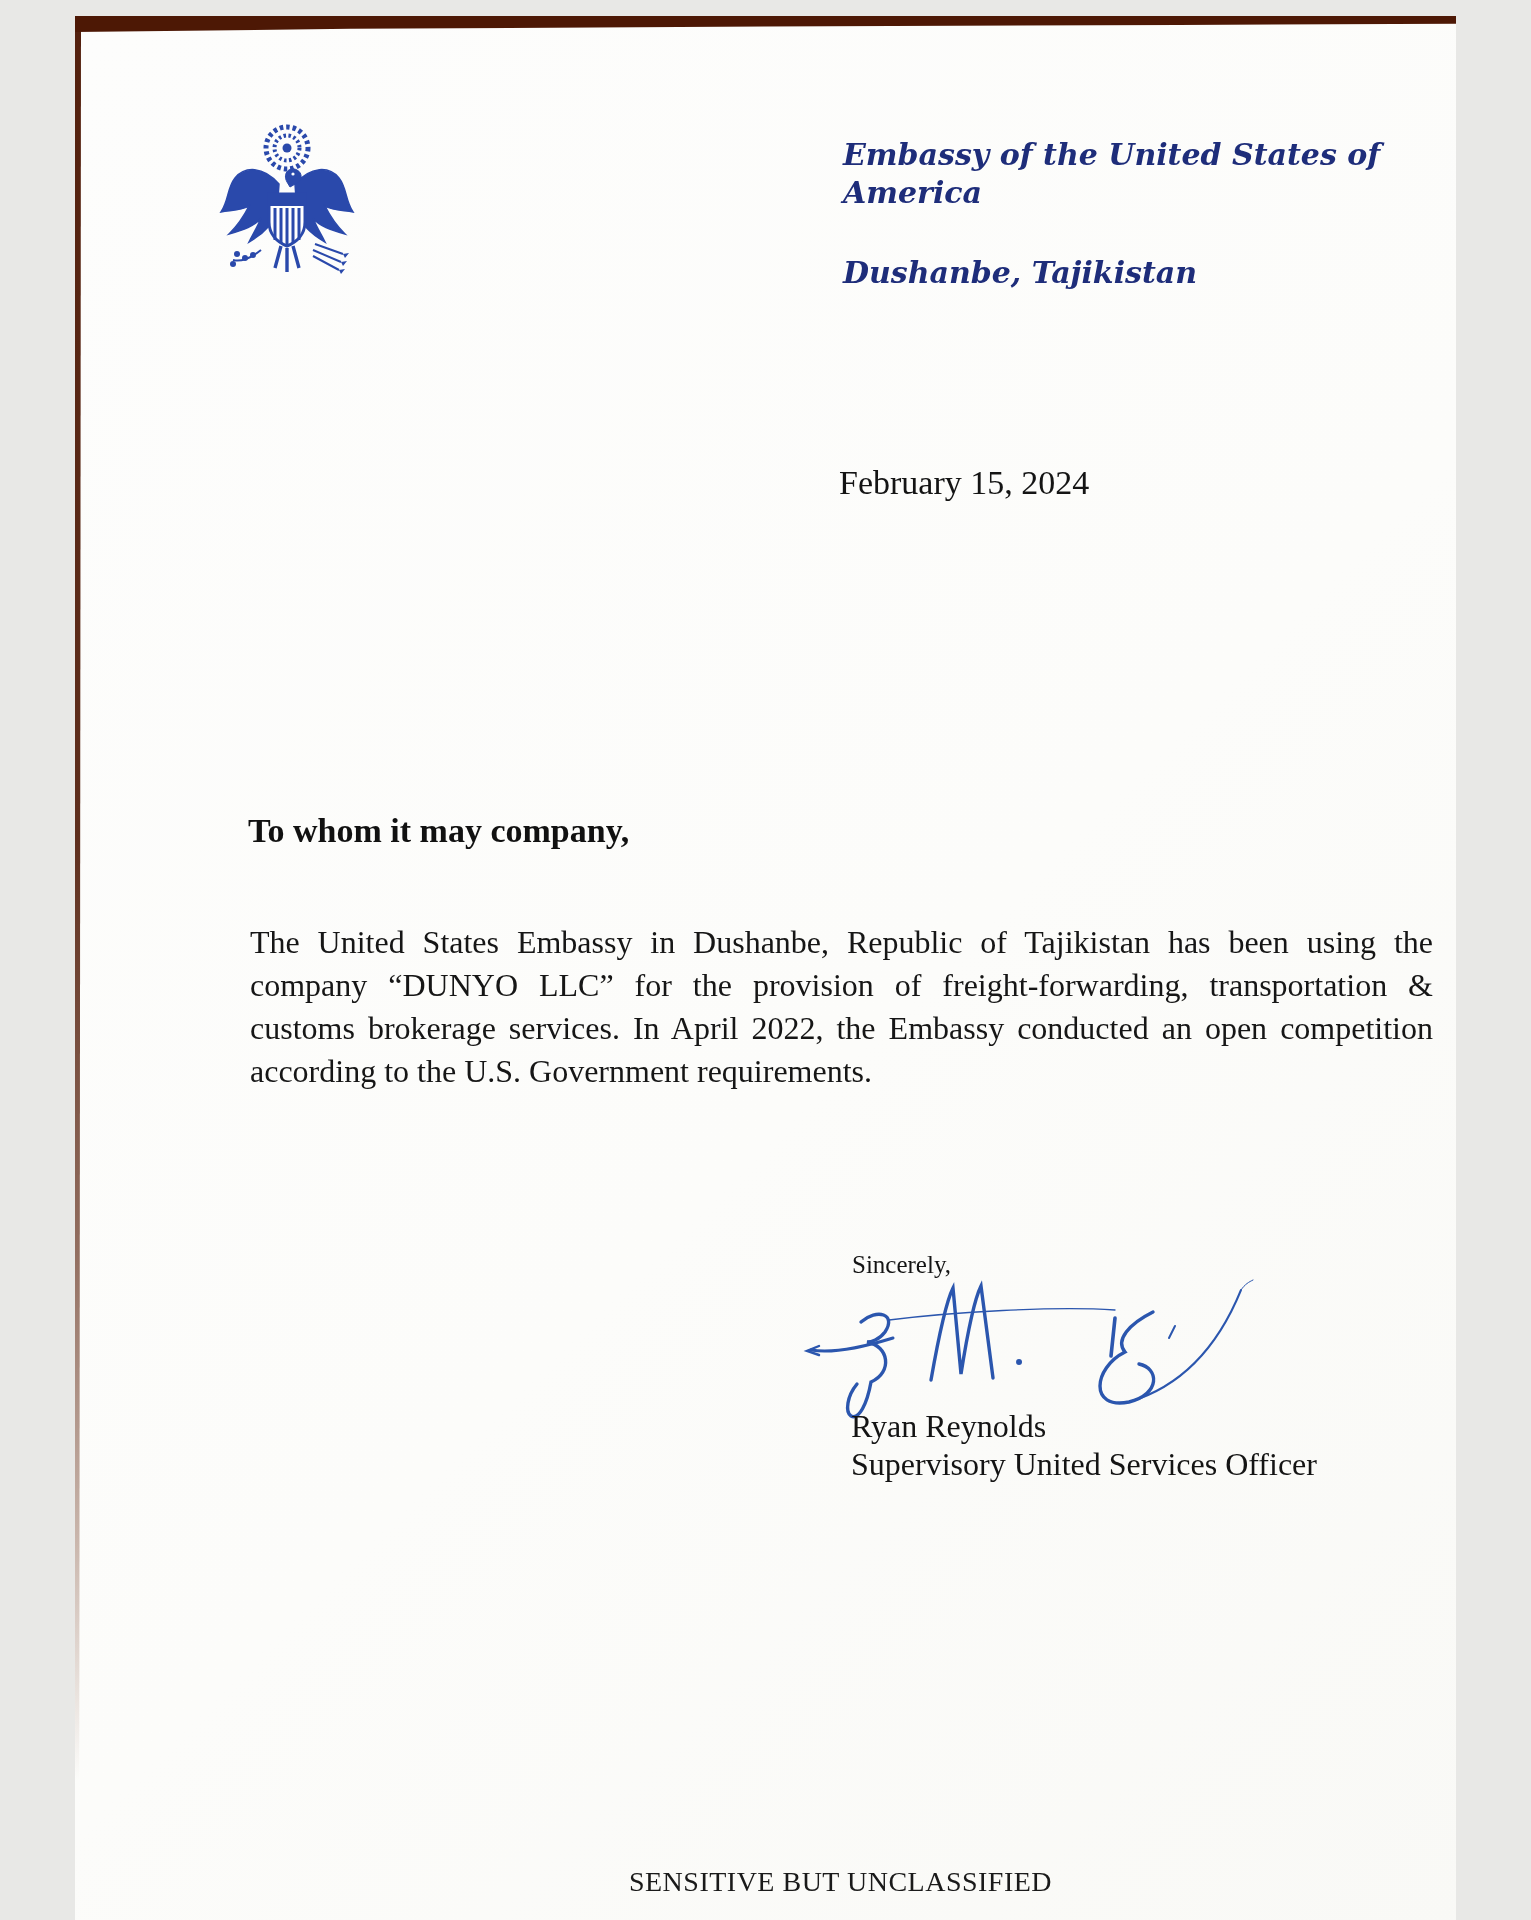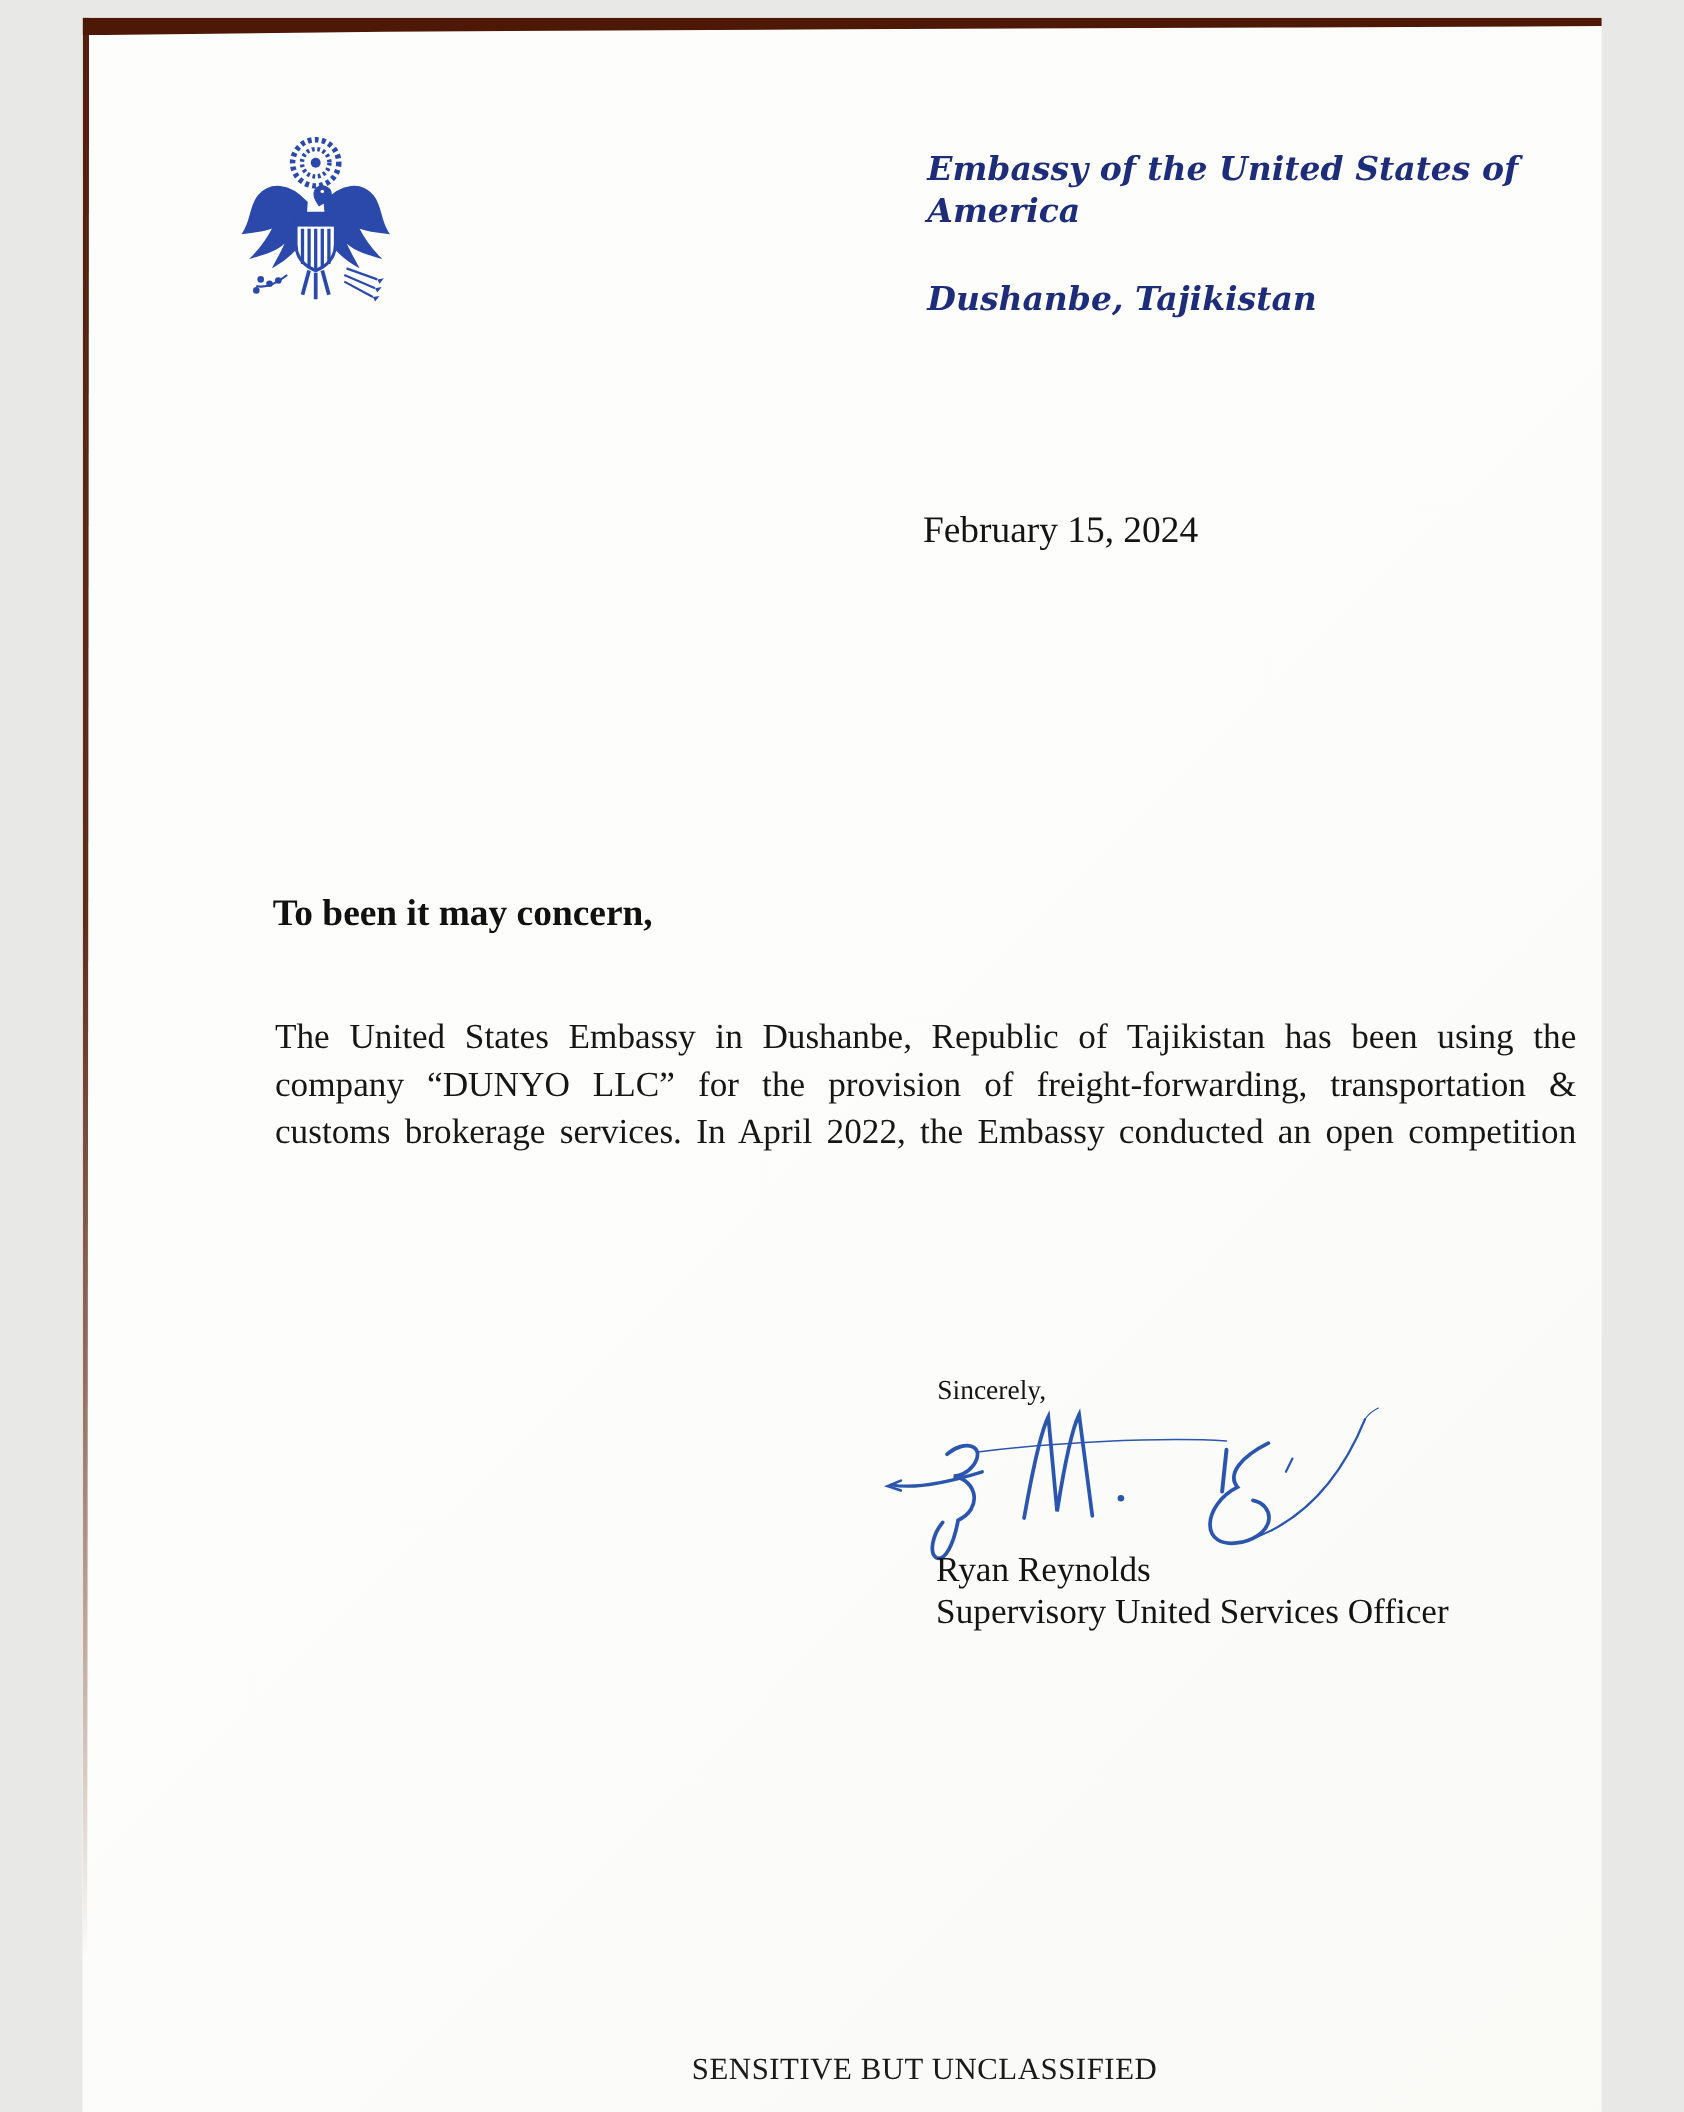--- a/index.html
+++ b/index.html
@@ -182,26 +182,27 @@
     </svg>
   </div>
 
   <div class="embassy-header">
     <div class="hline1">Embassy of the United States of America</div>
     <div class="hline2">Dushanbe, Tajikistan</div>
   </div>
 
   <div class="letter-date">February 15, 2024</div>
 
-  <div class="salutation">To been it may concern,</div>
+  <div class="salutation">To whom it may company,</div>
 
   <div class="body-paragraph">
     <div class="body-line justify">The United States Embassy in Dushanbe, Republic of Tajikistan has been using the</div>
     <div class="body-line justify">company “DUNYO LLC” for the provision of freight-forwarding, transportation &amp;</div>
     <div class="body-line justify">customs brokerage services.  In April 2022, the Embassy conducted an open competition</div>
+    <div class="body-line">according to the U.S. Government requirements.</div>
   </div>
 
   <div class="closing">Sincerely,</div>
 
   <div class="signature">
     <svg viewBox="0 0 500 175" width="500" height="175">
       <g fill="none" stroke="#2b56ae" stroke-linecap="round">
 
         <path d="M130,78 C104,86 70,94 48,90" stroke-width="3"></path>
         <path d="M56,86 L44,91 L56,95" stroke-width="2.4"></path>

